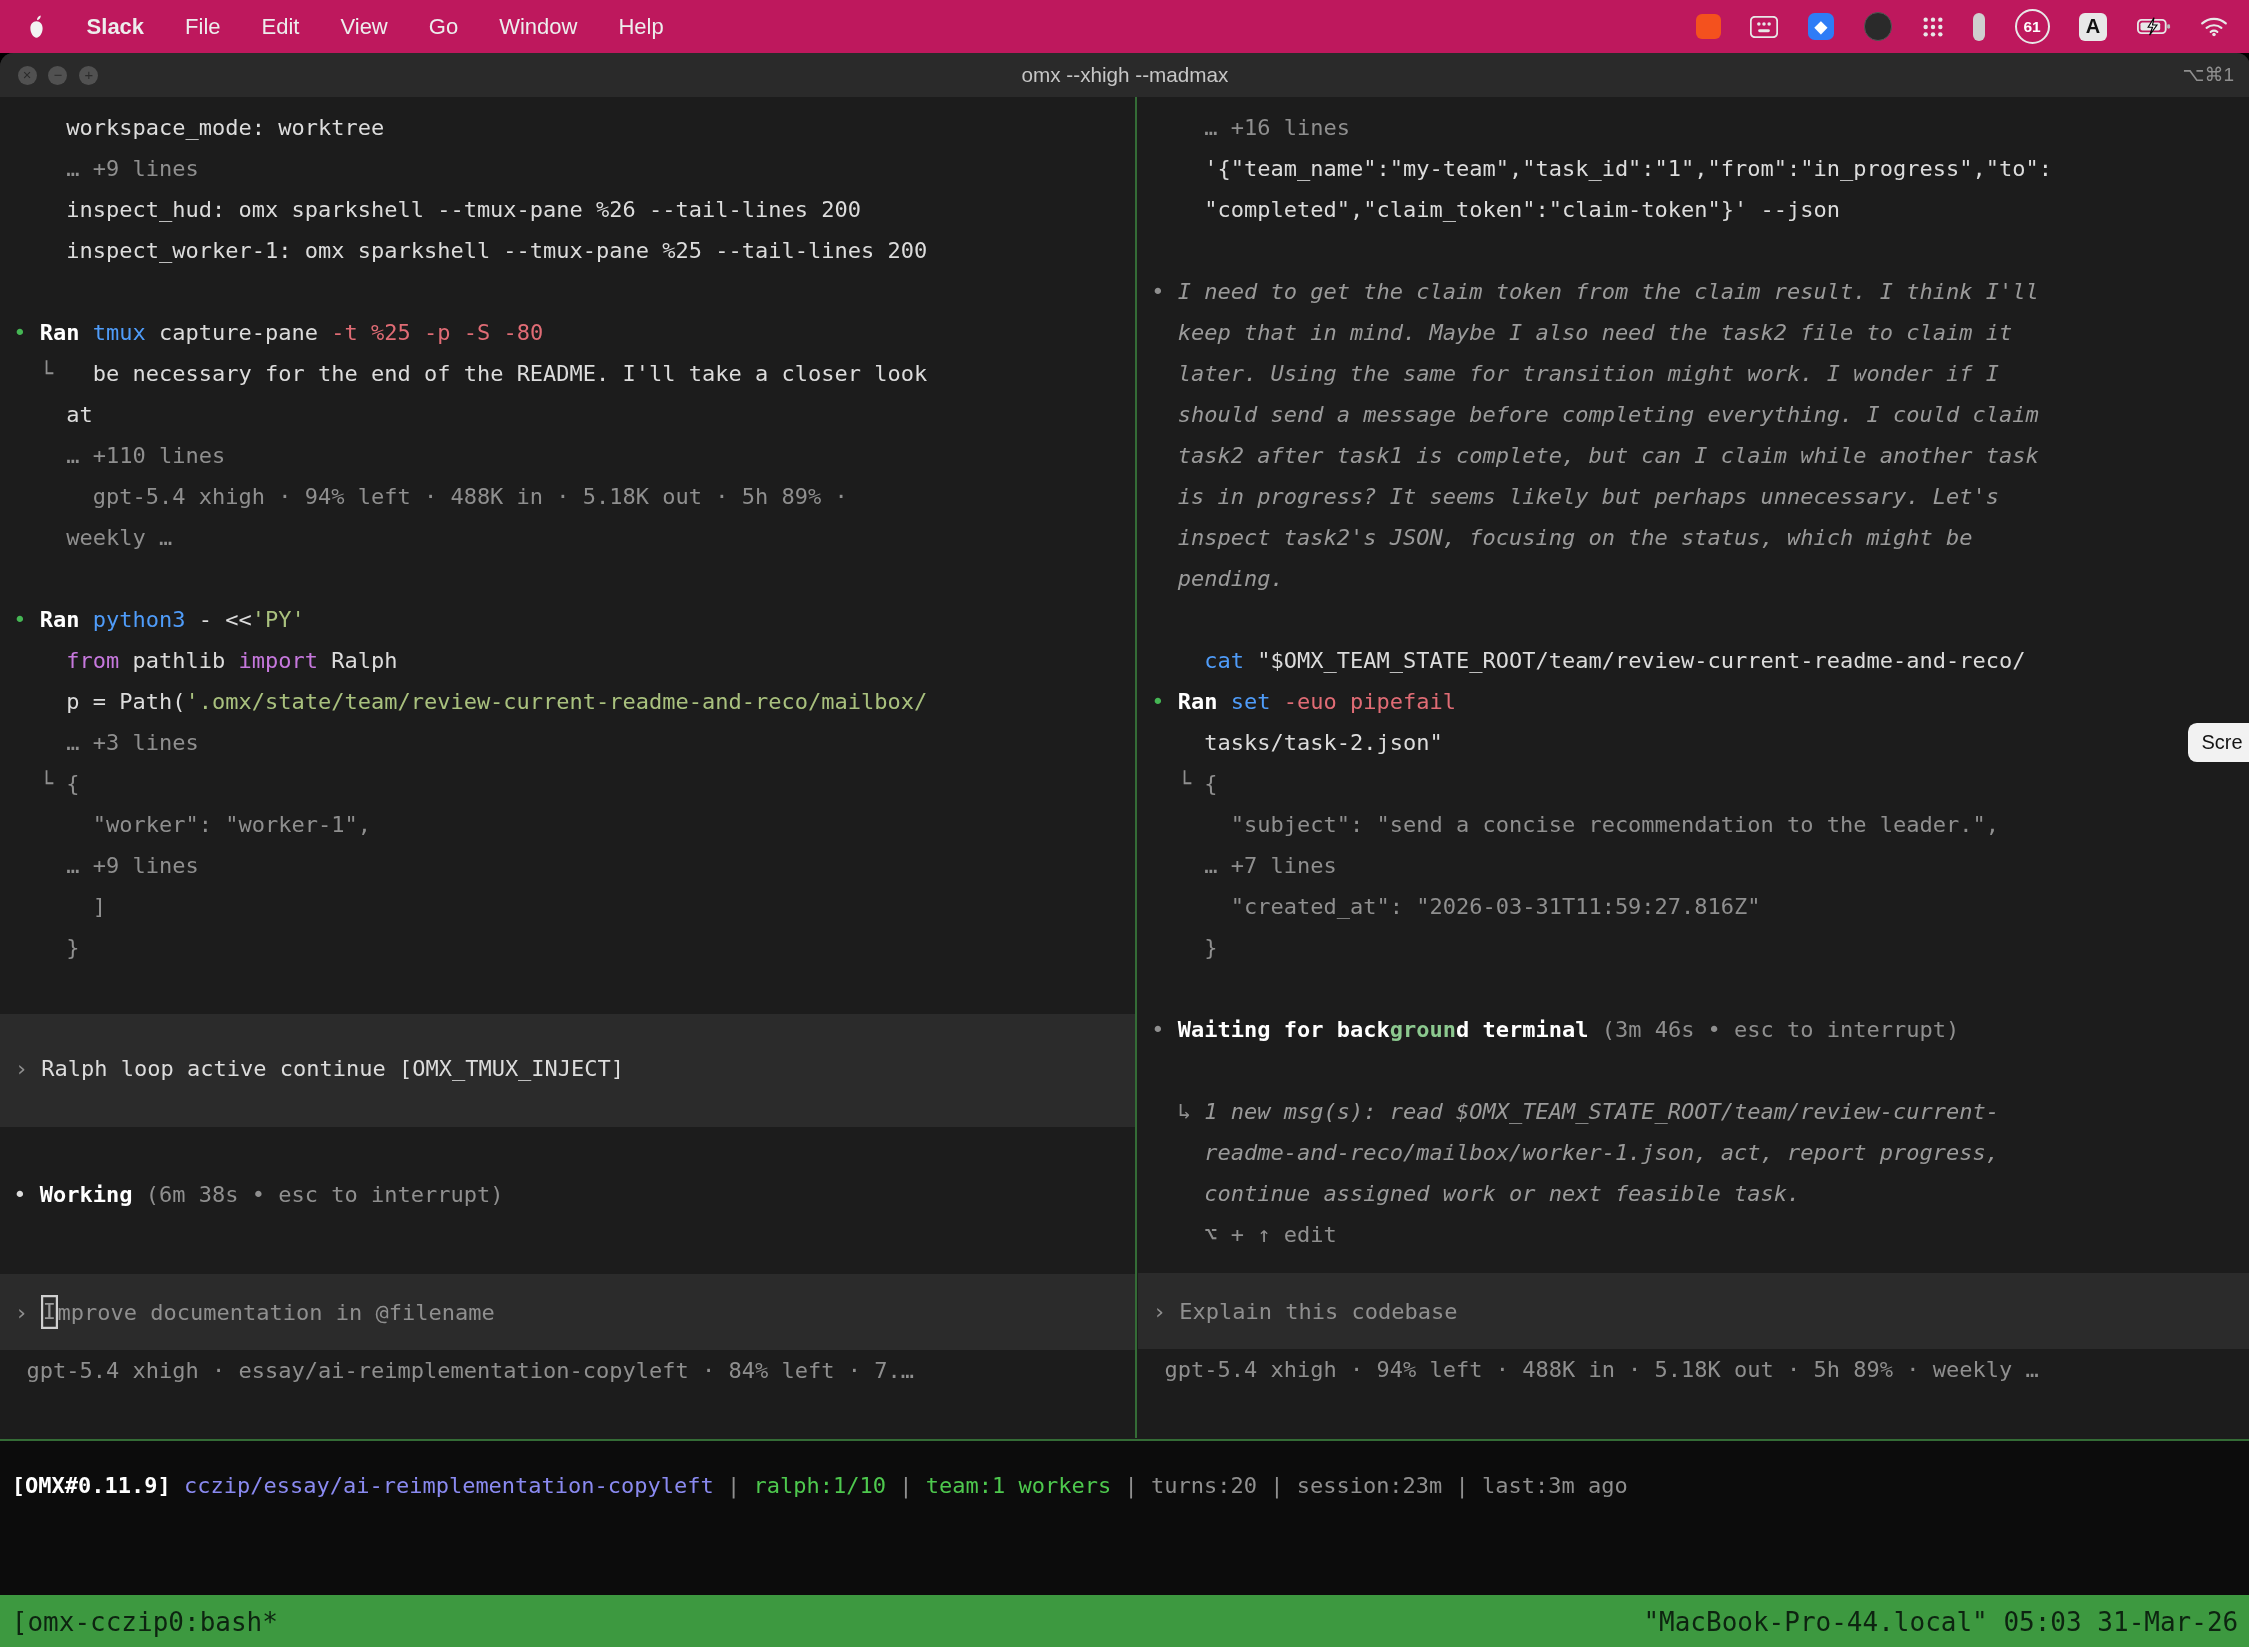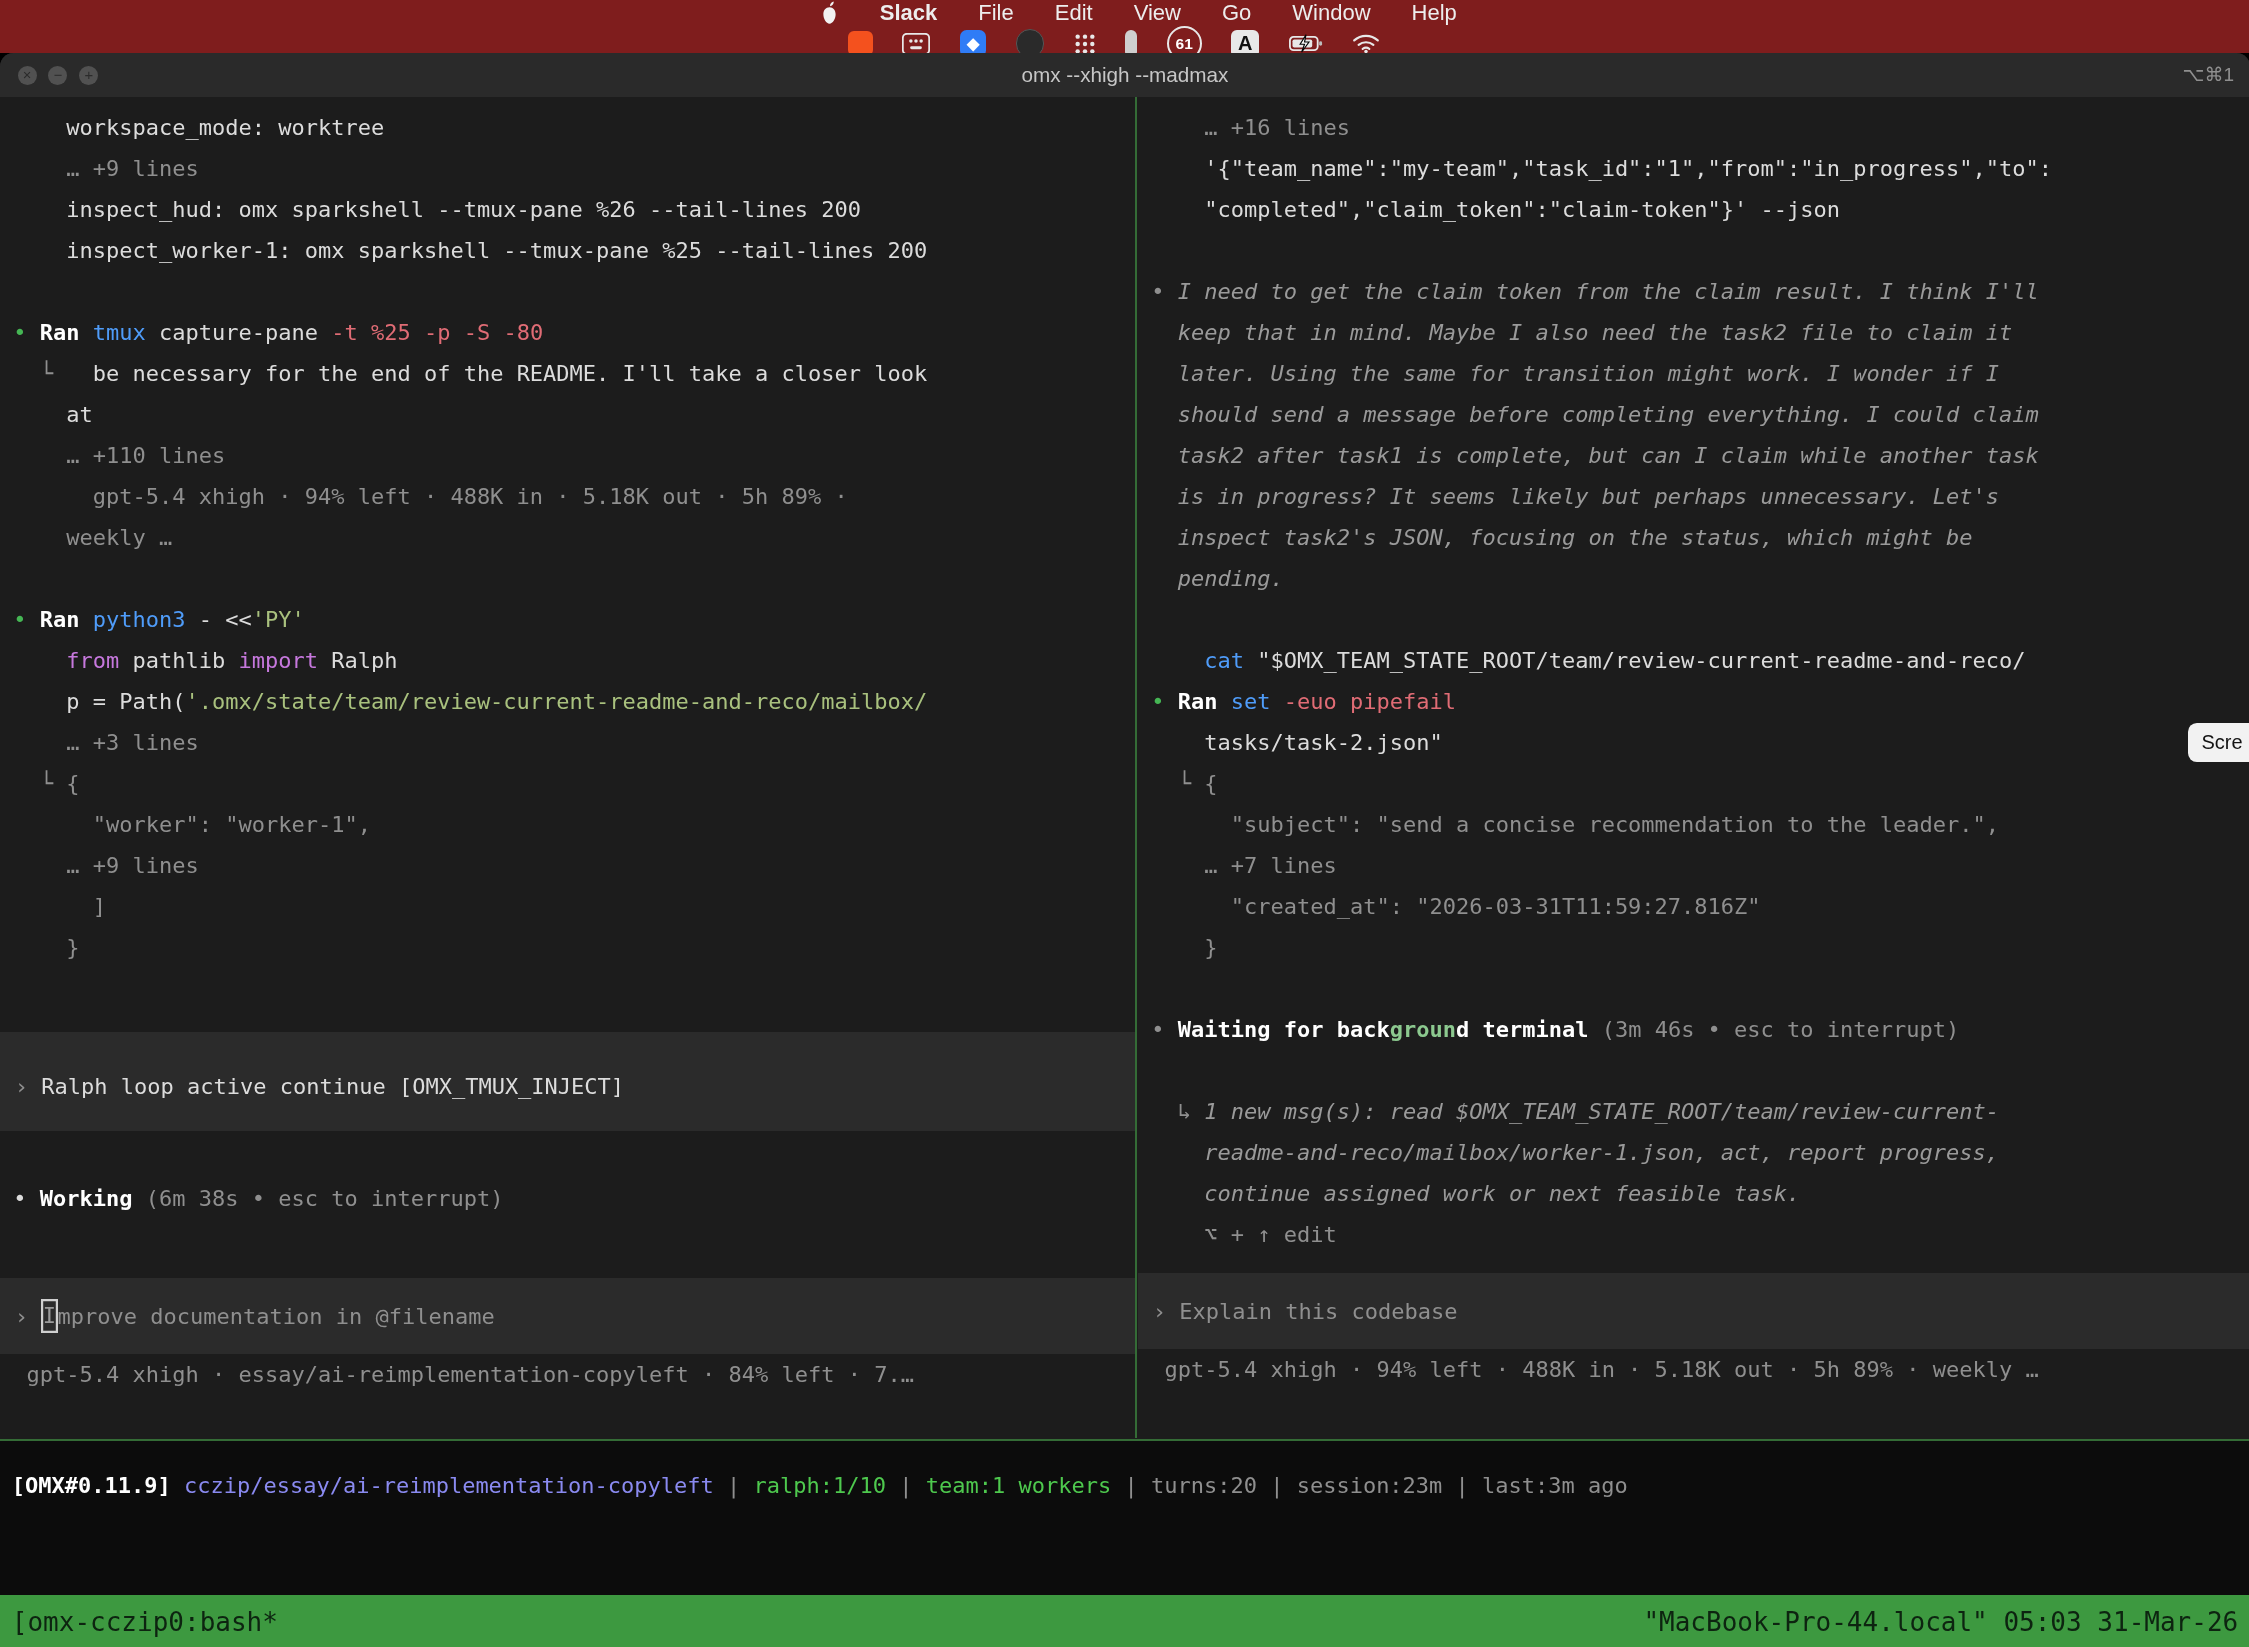--- a/index.html
+++ b/index.html
@@ -1,20 +1,20 @@
 <!DOCTYPE html>
 <html style="font-size:11.8px"><head>
 <meta charset="utf-8">
 <style>
   html,body{margin:0;padding:0;background:#000;}
   .screen{position:relative;width:2250px;height:1648px;overflow:hidden;background:#000;font-family:"Liberation Sans",sans-serif;}
 
   
-  .menubar{position:absolute;top:0;left:0;right:0;height:53px;background:#7f1d1d;color:#f2f2f2;
-    display:flex;align-items:center;justify-content:space-between;font-size:22px;flex-direction:column;}
+  .menubar{position:absolute;top:0;left:0;right:0;height:53px;background:#be185d;color:#f2f2f2;
+    display:flex;align-items:center;justify-content:space-between;font-size:22px;}
   .menubar-left{display:flex;align-items:center;gap:41px;padding-left:26.6px;}
   .apple{display:inline-flex;align-items:center;}
   .menu-item{color:#ededed;}
   .menu-item.app{font-weight:bold;}
   .menubar-items{display:flex;gap:41px;}
   .menubar-right{display:flex;align-items:center;gap:29.5px;padding-right:22px;}
   .mi{display:inline-flex;align-items:center;justify-content:center;height:32px;}
   .mi.rec{width:25px;height:25px;border-radius:5.9px;background:#f4511e;}
   .mi.raycast{width:26.6px;height:26.6px;border-radius:6.6px;background:#2f7cf6;color:#fff;font-size:16px;font-weight:bold;}
   .mi.darkapp{width:26.6px;height:26.6px;border-radius:50%;background:#2a2a2a;border:1.5px solid #555;}
@@ -35,21 +35,21 @@
   .pane{position:absolute;top:0;bottom:0;overflow:hidden;padding:10.3px 0 0 13.3px;
     font-family:"DejaVu Sans Mono",monospace;font-size:22px;line-height:41px;color:#dcdcdc;}
   .pane.left{left:0;width:1122px;}
   .pane.right{left:1138px;right:0;}
   .vdivider{position:absolute;top:0;bottom:0;left:1135px;width:2.2px;background:#346c36;}
   .hdivider{position:absolute;top:1386px;left:0;right:0;height:2.2px;background:#346c36;}
 
   .tline{white-space:pre;height:41px;overflow:hidden;}
   .tline.blank{height:41px;}
   .band{background:#2b2b2b;height:auto;margin-left:-13.3px;margin-right:-17.7px;padding-left:14.8px;}
-  .band-lg{padding-top:34px;padding-bottom:24px;margin-top:23px;margin-bottom:5.9px;}
+  .band-lg{padding-top:34px;padding-bottom:38px;margin-top:5px;margin-bottom:5.9px;}
   .band-sm{padding-top:17.7px;padding-bottom:17.7px;margin-top:17.7px;}
 
   
   .c-fg{color:#dcdcdc;}
   .c-boldw{color:#ffffff;font-weight:bold;}
   .c-dim{color:#8f8f8f;}
   .c-dimi{color:#9a9a9a;font-style:italic;}
   .c-blue{color:#4f9cf9;}
   .c-red{color:#e06c75;}
   .c-mag{color:#c678dd;}

